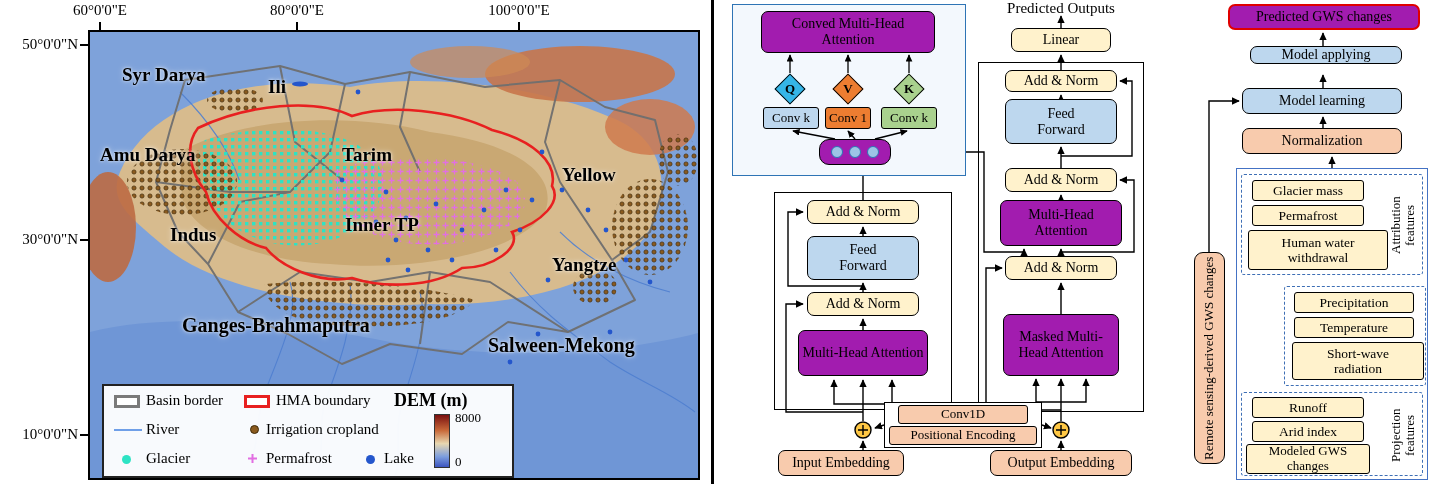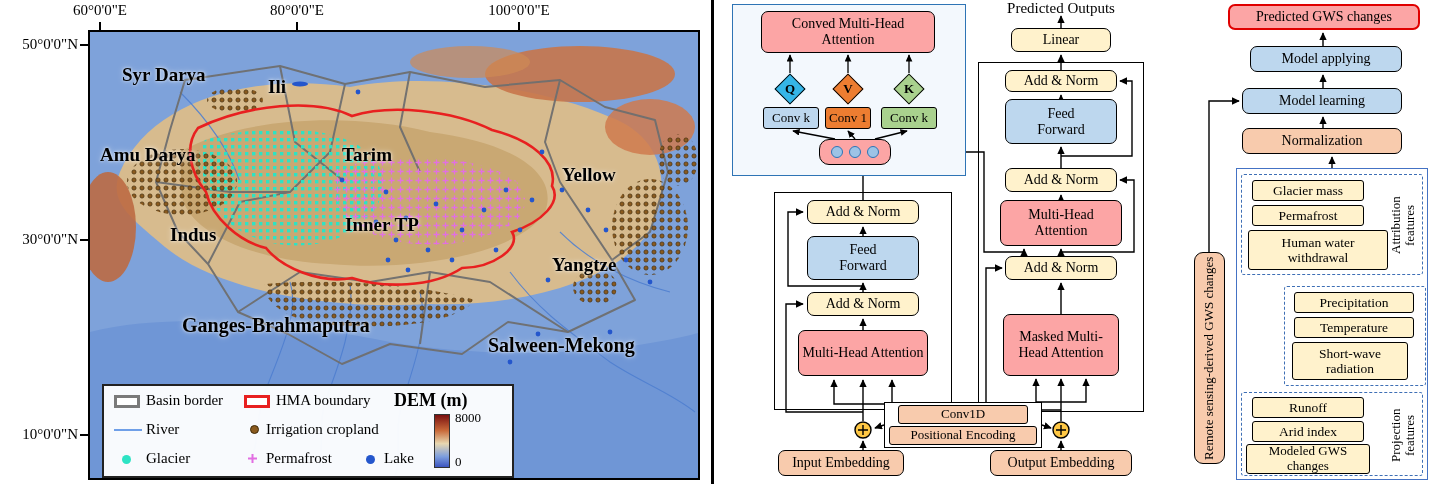--- a/index.html
+++ b/index.html
@@ -4,21 +4,21 @@
 <style>
   *{margin:0;padding:0;box-sizing:border-box}
   html,body{background:#fff}
   body{width:1431px;height:484px;position:relative;overflow:hidden;
        font-family:"Liberation Serif",serif;color:#000}
   .abs{position:absolute}
   .box{position:absolute;border:1.4px solid #000;border-radius:7px;display:flex;
        align-items:center;justify-content:center;text-align:center;line-height:1.12;
        font-size:14px;z-index:2;padding:1px 3px}
   .sq{border-radius:3px}
-  .gold{background:#fca5a5}
+  .gold{background:#a21caf}
   .cream{background:#FFF2CC}
   .blueb{background:#BDD7EE}
   .salmon{background:#F8CBAD}
   .orangeb{background:#ED7D31}
   .greenb{background:#A9D18E}
   .rect-frame{position:absolute;border:1.4px solid #000;z-index:1;background:transparent}
   .dashed{position:absolute;border:1.5px dashed #3E6FB5;border-radius:3px;z-index:1}
   .vtext{writing-mode:vertical-rl;transform:rotate(180deg);display:flex;align-items:center;
          justify-content:center;text-align:center;line-height:1.1}
   .ticklabel{position:absolute;font-size:15px;white-space:nowrap}
@@ -291,37 +291,37 @@
     <g stroke="#000" stroke-width="1.4" fill="none">
       <path d="M131,128 L131,117" marker-end="url(#ah3)"></path>
       <path d="M131,88 L131,75" marker-end="url(#ah3)"></path>
       <path d="M131,46 L131,33" marker-end="url(#ah3)"></path>
       <path d="M140,168 L140,157" marker-end="url(#ah3)"></path>
       <path d="M17,252 L17,101 L47,101" marker-end="url(#ah3)"></path>
     </g>
   </svg>
 
   <div class="box gold" style="left:36px;top:4px;width:192px;height:26px;border:2px solid #E00000">Predicted GWS changes</div>
-  <div class="box blueb" style="left:58px;top:46px;width:152px;height:26px">Model applying</div>
+  <div class="box blueb" style="left:58px;top:46px;width:152px;height:18px">Model applying</div>
   <div class="box blueb" style="left:50px;top:88px;width:160px;height:26px">Model learning</div>
   <div class="box salmon" style="left:50px;top:128px;width:160px;height:26px">Normalization</div>
 
   <div class="box salmon vtext" style="left:2px;top:252px;width:31px;height:212px;border-radius:9px;font-size:13px">Remote sensing-derived GWS changes</div>
 
   <div class="rect-frame" style="left:44px;top:168px;width:192px;height:312px;border:1.6px solid #4472C4"></div>
 
   <div class="dashed" style="left:49px;top:174px;width:182px;height:101px"></div>
   <div class="box cream sq flowfont13" style="left:60px;top:180px;width:112px;height:21px">Glacier mass</div>
   <div class="box cream sq flowfont13" style="left:60px;top:205px;width:112px;height:21px">Permafrost</div>
   <div class="box cream sq flowfont13" style="left:56px;top:230px;width:140px;height:40px">Human water withdrawal</div>
   <div class="abs vtext" style="left:196px;top:178px;width:30px;height:94px;font-size:13px;z-index:2">Attribution features</div>
 
   <div class="dashed" style="left:92px;top:286px;width:142px;height:100px"></div>
   <div class="box cream sq flowfont13" style="left:102px;top:292px;width:120px;height:21px">Precipitation</div>
   <div class="box cream sq flowfont13" style="left:102px;top:317px;width:120px;height:21px">Temperature</div>
-  <div class="box cream sq flowfont13" style="left:100px;top:342px;width:116px;height:38px;padding:0 14px">Short-wave radiation</div>
+  <div class="box cream sq flowfont13" style="left:100px;top:342px;width:132px;height:38px;padding:0 14px">Short-wave radiation</div>
 
   <div class="dashed" style="left:49px;top:392px;width:182px;height:84px"></div>
   <div class="box cream sq flowfont13" style="left:60px;top:397px;width:112px;height:21px">Runoff</div>
   <div class="box cream sq flowfont13" style="left:60px;top:421px;width:112px;height:21px">Arid index</div>
   <div class="box cream sq" style="left:54px;top:444px;width:124px;height:30px;font-size:13px">Modeled GWS changes</div>
   <div class="abs vtext" style="left:196px;top:396px;width:30px;height:78px;font-size:13px;z-index:2">Projection features</div>
 </div>
 
 </body></html>

